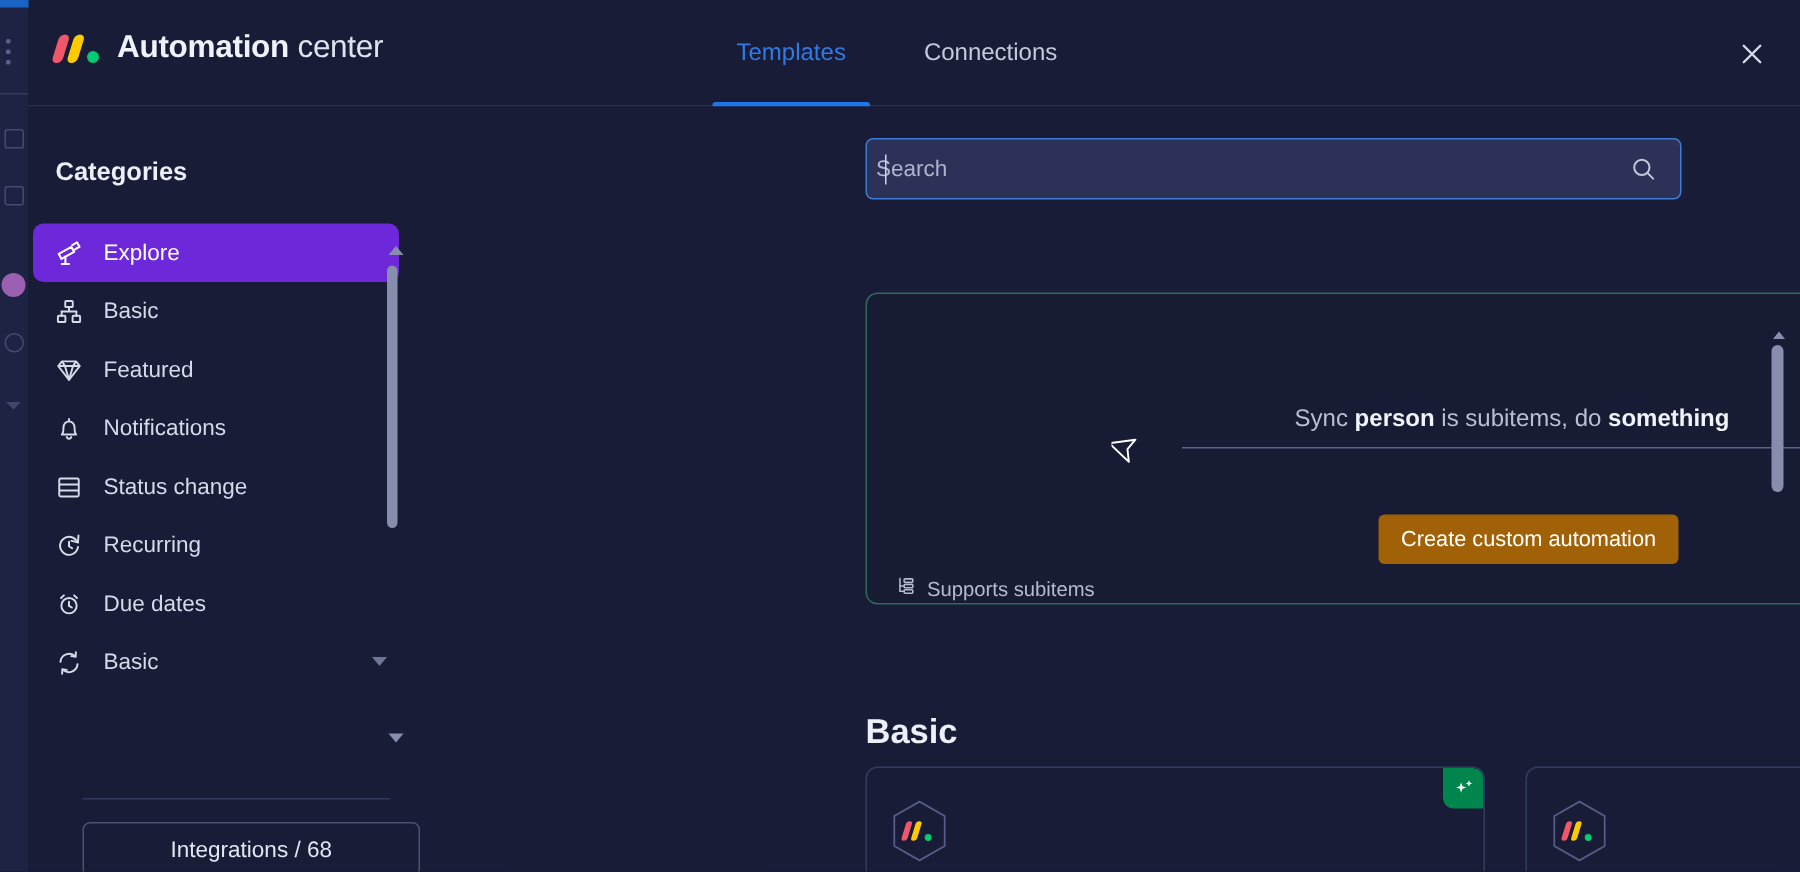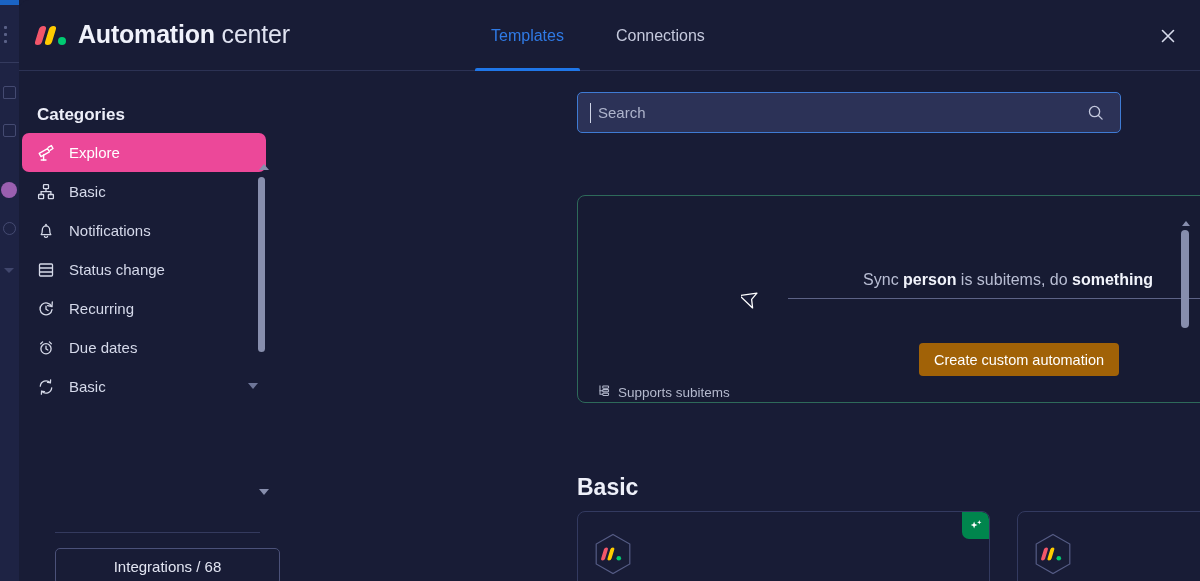--- a/index.html
+++ b/index.html
@@ -98,21 +98,21 @@
   .brand-logo .bar {
     position: absolute; top: 2px; width: 7px; height: 19px;
     border-radius: 4px; transform: skewX(-17deg);
   }
   .brand-logo .bar.b1 { left: 1px;  background: #f2566a; }
   .brand-logo .bar.b2 { left: 11px; background: #ffcb00; }
   .brand-logo .dot {
     position: absolute; left: 22px; top: 13px;
     width: 8px; height: 8px; border-radius: 50%; background: #00ca72;
   }
-  .brand-title { font-size: 25px; color: #e8eaf6; letter-spacing: -0.2px; }
+  .brand-title { font-size: 21px; color: #e8eaf6; letter-spacing: -0.2px; }
   .brand-title b { font-weight: 700; color: #f0f2fb; }
   .brand-title span { font-weight: 400; color: #dfe2f0; }
 
   #header-tabs {
     position: absolute; left: 446px; top: 0;
     height: 71px; display: flex; align-items: center; gap: 0; text-align: center;
   }
   .tab {
     position: relative;
     height: 71px; display: flex; align-items: center;
@@ -153,21 +153,21 @@
   .cat-item {
     position: relative;
     height: 39px; margin-bottom: 0;
     display: flex; align-items: center; gap: 14px;
     padding: 0 14px;
     border-radius: 7px;
     cursor: pointer;
     color: #d5d9ea;
     font-size: 15px;
   }
-  .cat-item.active { background: #ec4899; color: #ffffff; }
+  .cat-item.active { background: #6d28d9; color: #ffffff; margin-top: 16px; }
   .cat-ico {
     width: 19px; height: 19px;
     display: flex; align-items: center; justify-content: center;
     flex: 0 0 19px;
   }
   .cat-ico svg { display: block; }
   .cat-chevron {
     position: absolute; right: 8px; top: 16px;
     width: 0; height: 0;
     border-left: 5px solid transparent;
@@ -219,21 +219,21 @@
     position: absolute; left: 281px; top: 21px;
     width: 544px; height: 41px;
     background: #2c3257;
     border: 1px solid #3f7bd4;
     border-radius: 5px;
     display: flex; align-items: center;
   }
   #search-input {
     flex: 1; height: 39px;
     background: transparent; border: none; outline: none;
-    padding: 0 20px;
+    padding: 0 6px;
     font-family: "Liberation Sans", sans-serif;
     font-size: 15px; color: #e3e6f3;
   }
   #search-input::placeholder { color: #aeb4cc; }
   #search-caret {
     position: absolute; left: 12px; top: 10px;
     width: 1px; height: 20px; background: #cfd4e6;
   }
   #search-icon { padding-right: 16px; display: flex; align-items: center; }
 
@@ -408,20 +408,29 @@
             <svg width="18" height="18" viewBox="0 0 18 18" fill="none" stroke="#d6dae9" stroke-width="1.3">
               <rect x="6.5" y="1.7" width="5" height="4" rx="0.6"></rect>
               <rect x="1.6" y="11.5" width="5" height="4.2" rx="0.6"></rect>
               <rect x="11.4" y="11.5" width="5" height="4.2" rx="0.6"></rect>
               <path d="M9 5.7 V8.6 M4.1 11.5 V8.6 H13.9 V11.5" stroke-linecap="round"></path>
             </svg>
           </span>
           <span>Basic</span>
         </div>
 
+        <div class="cat-item">
+          <span class="cat-ico">
+            <svg width="18" height="18" viewBox="0 0 18 18" fill="none" stroke="#d6dae9" stroke-width="1.3" stroke-linejoin="round">
+              <path d="M1.8 6 L4.3 2.9 H13.7 L16.2 6 L9 15.2 Z"></path>
+              <path d="M1.8 6 H16.2 M4.3 2.9 L6.3 6 L9 15.2 L11.7 6 L13.7 2.9"></path>
+            </svg>
+          </span>
+          <span>Featured</span>
+        </div>
 
         <div class="cat-item">
           <span class="cat-ico">
             <svg width="18" height="18" viewBox="0 0 18 18" fill="none" stroke="#d6dae9" stroke-width="1.3" stroke-linejoin="round">
               <path d="M4.2 12.6 C4.2 12.6 5.3 11.7 5.3 8.1 C5.3 5.8 6.9 3.9 9 3.9 C11.1 3.9 12.7 5.8 12.7 8.1 C12.7 11.7 13.8 12.6 13.8 12.6 Z"></path>
               <path d="M7.5 14.4 A1.6 1.6 0 0 0 10.5 14.4" stroke-linecap="round"></path>
               <path d="M9 2.3 V3.9" stroke-linecap="round"></path>
             </svg>
           </span>
           <span>Notifications</span>

